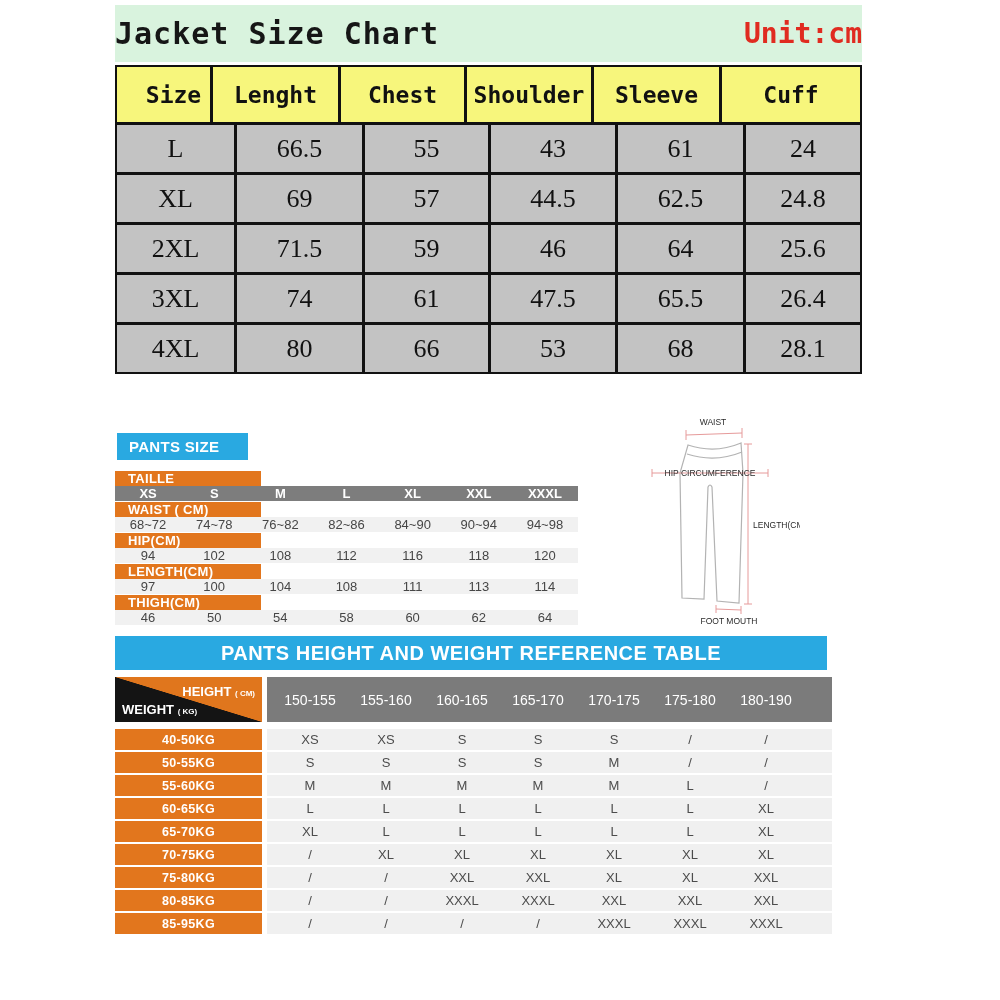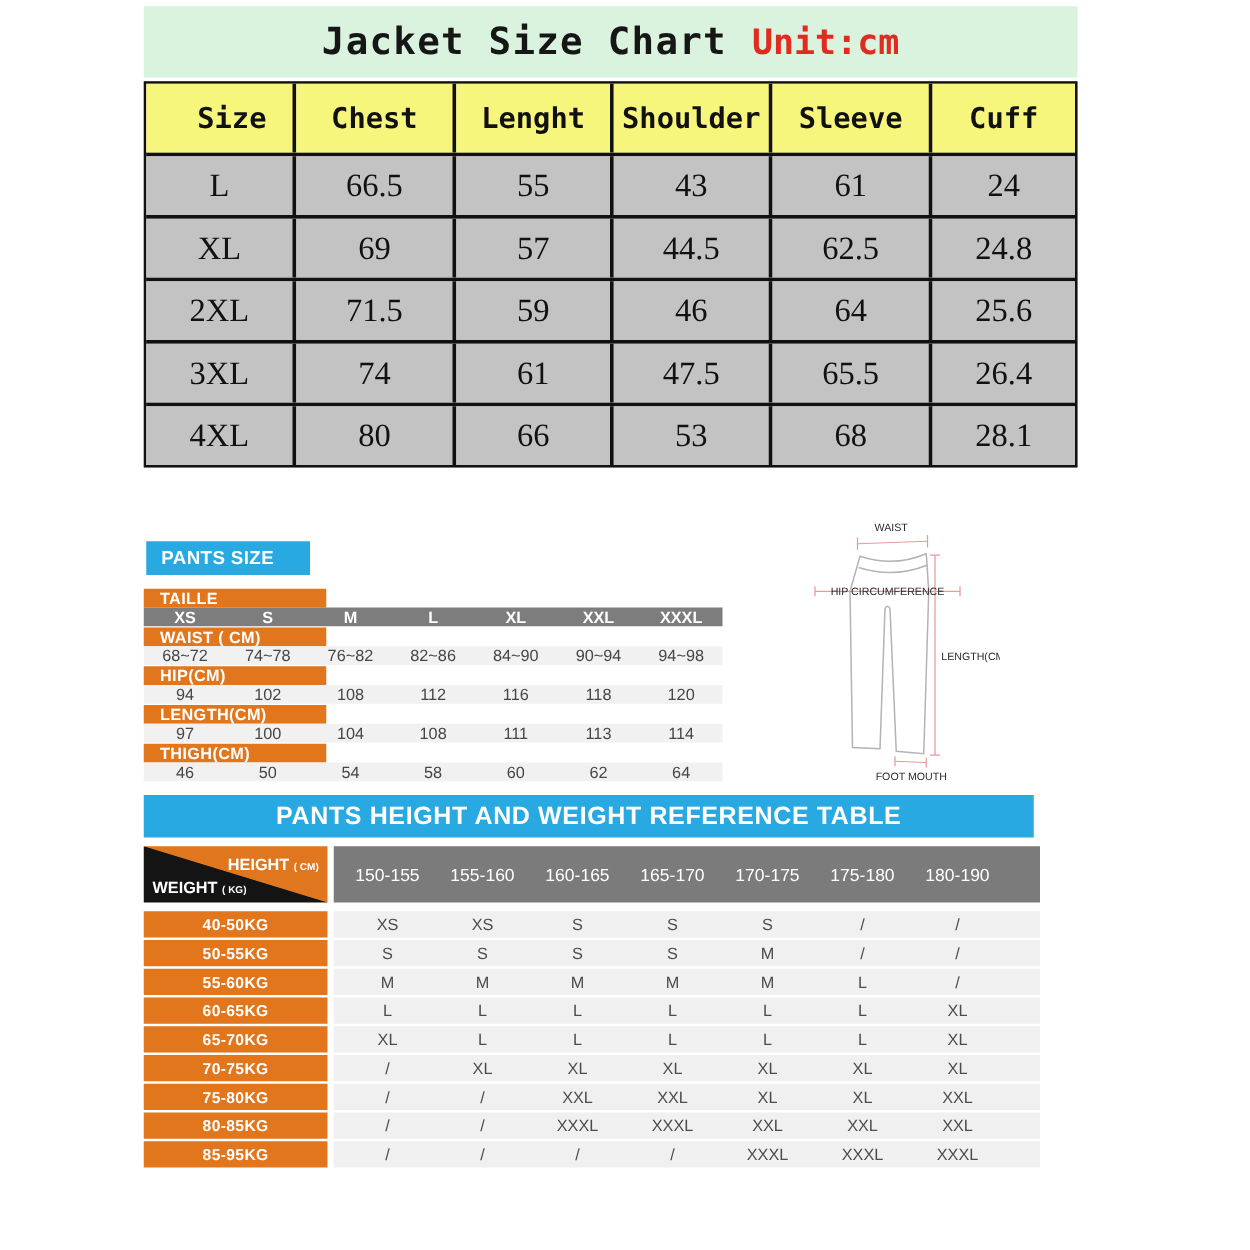--- a/index.html
+++ b/index.html
@@ -2,30 +2,30 @@
 <html><head>
 <meta charset="utf-8">
 <style>
   * { box-sizing: border-box; margin: 0; padding: 0; }
   html,body { background:#fff; }
   .page { position:relative; width:1000px; height:1000px; background:#fff; overflow:hidden;
           font-family:"Liberation Sans", sans-serif; }
 
   
   .jacket-banner { position:absolute; left:115px; top:5px; width:747px; height:57px;
-    background:#d9f3de; display:flex; align-items:center; justify-content:center; gap:20px;
+    background:#d9f3de; display:flex; align-items:center; justify-content:space-between; gap:20px;
     font-family:"DejaVu Sans Mono", monospace; font-weight:700; }
   .jt-main { font-size:30px; color:#161616; letter-spacing:1px; }
   .jt-unit { font-size:28px; color:#e02b20; }
 
   .jacket-table { position:absolute; left:115px; top:65px; width:747px; border:2px solid #111; background:#c3c3c3; }
   .j-header { display:flex; height:58px; border-bottom:3px solid #111; }
   .j-hcell { background:#f7f67c; border-right:3px solid #111; display:flex; align-items:center; justify-content:center;
     font-family:"DejaVu Sans Mono", monospace; font-weight:700; font-size:23px; color:#111; }
-  .j-header .j-hcell:nth-of-type(1){ width:120px;padding-left:20px; }
+  .j-header .j-hcell:nth-of-type(1){ width:96px;padding-left:20px; }
   .j-header .j-hcell:nth-of-type(2){ width:128px; }
   .j-header .j-hcell:nth-of-type(3){ width:126px; }
   .j-header .j-hcell:nth-of-type(4){ width:127px; }
   .j-header .j-hcell:nth-of-type(5){ width:128px; }
   .j-header .j-hcell:nth-of-type(6){ flex:1; border-right:none;text-align:right; }
   .j-row { display:flex; height:50px; border-bottom:3px solid #111; }
   .j-row:last-of-type { border-bottom:none; height:47px; }
   .j-cell { background:#c3c3c3; display:flex; align-items:center; justify-content:center;
     font-family:"Liberation Serif", serif; font-size:26px; color:#111; }
   .j-size { width:120px; flex:none; border-right:3px solid #111; }
@@ -81,23 +81,23 @@
   <div class="jacket-banner">
     <span class="jt-main">Jacket Size Chart</span>
     <span class="jt-unit">Unit:cm</span>
   </div>
 
   <div class="jacket-table">
     <div class="j-header">
 
         <div class="j-hcell">Size</div>
 
+        <div class="j-hcell">Lenght</div>
+
         <div class="j-hcell">Chest</div>
-
-        <div class="j-hcell">Lenght</div>
 
         <div class="j-hcell">Shoulder</div>
 
         <div class="j-hcell">Sleeve</div>
 
         <div class="j-hcell">Cuff</div>
       </div>
     <div class="j-body">
 
         <div class="j-row">

